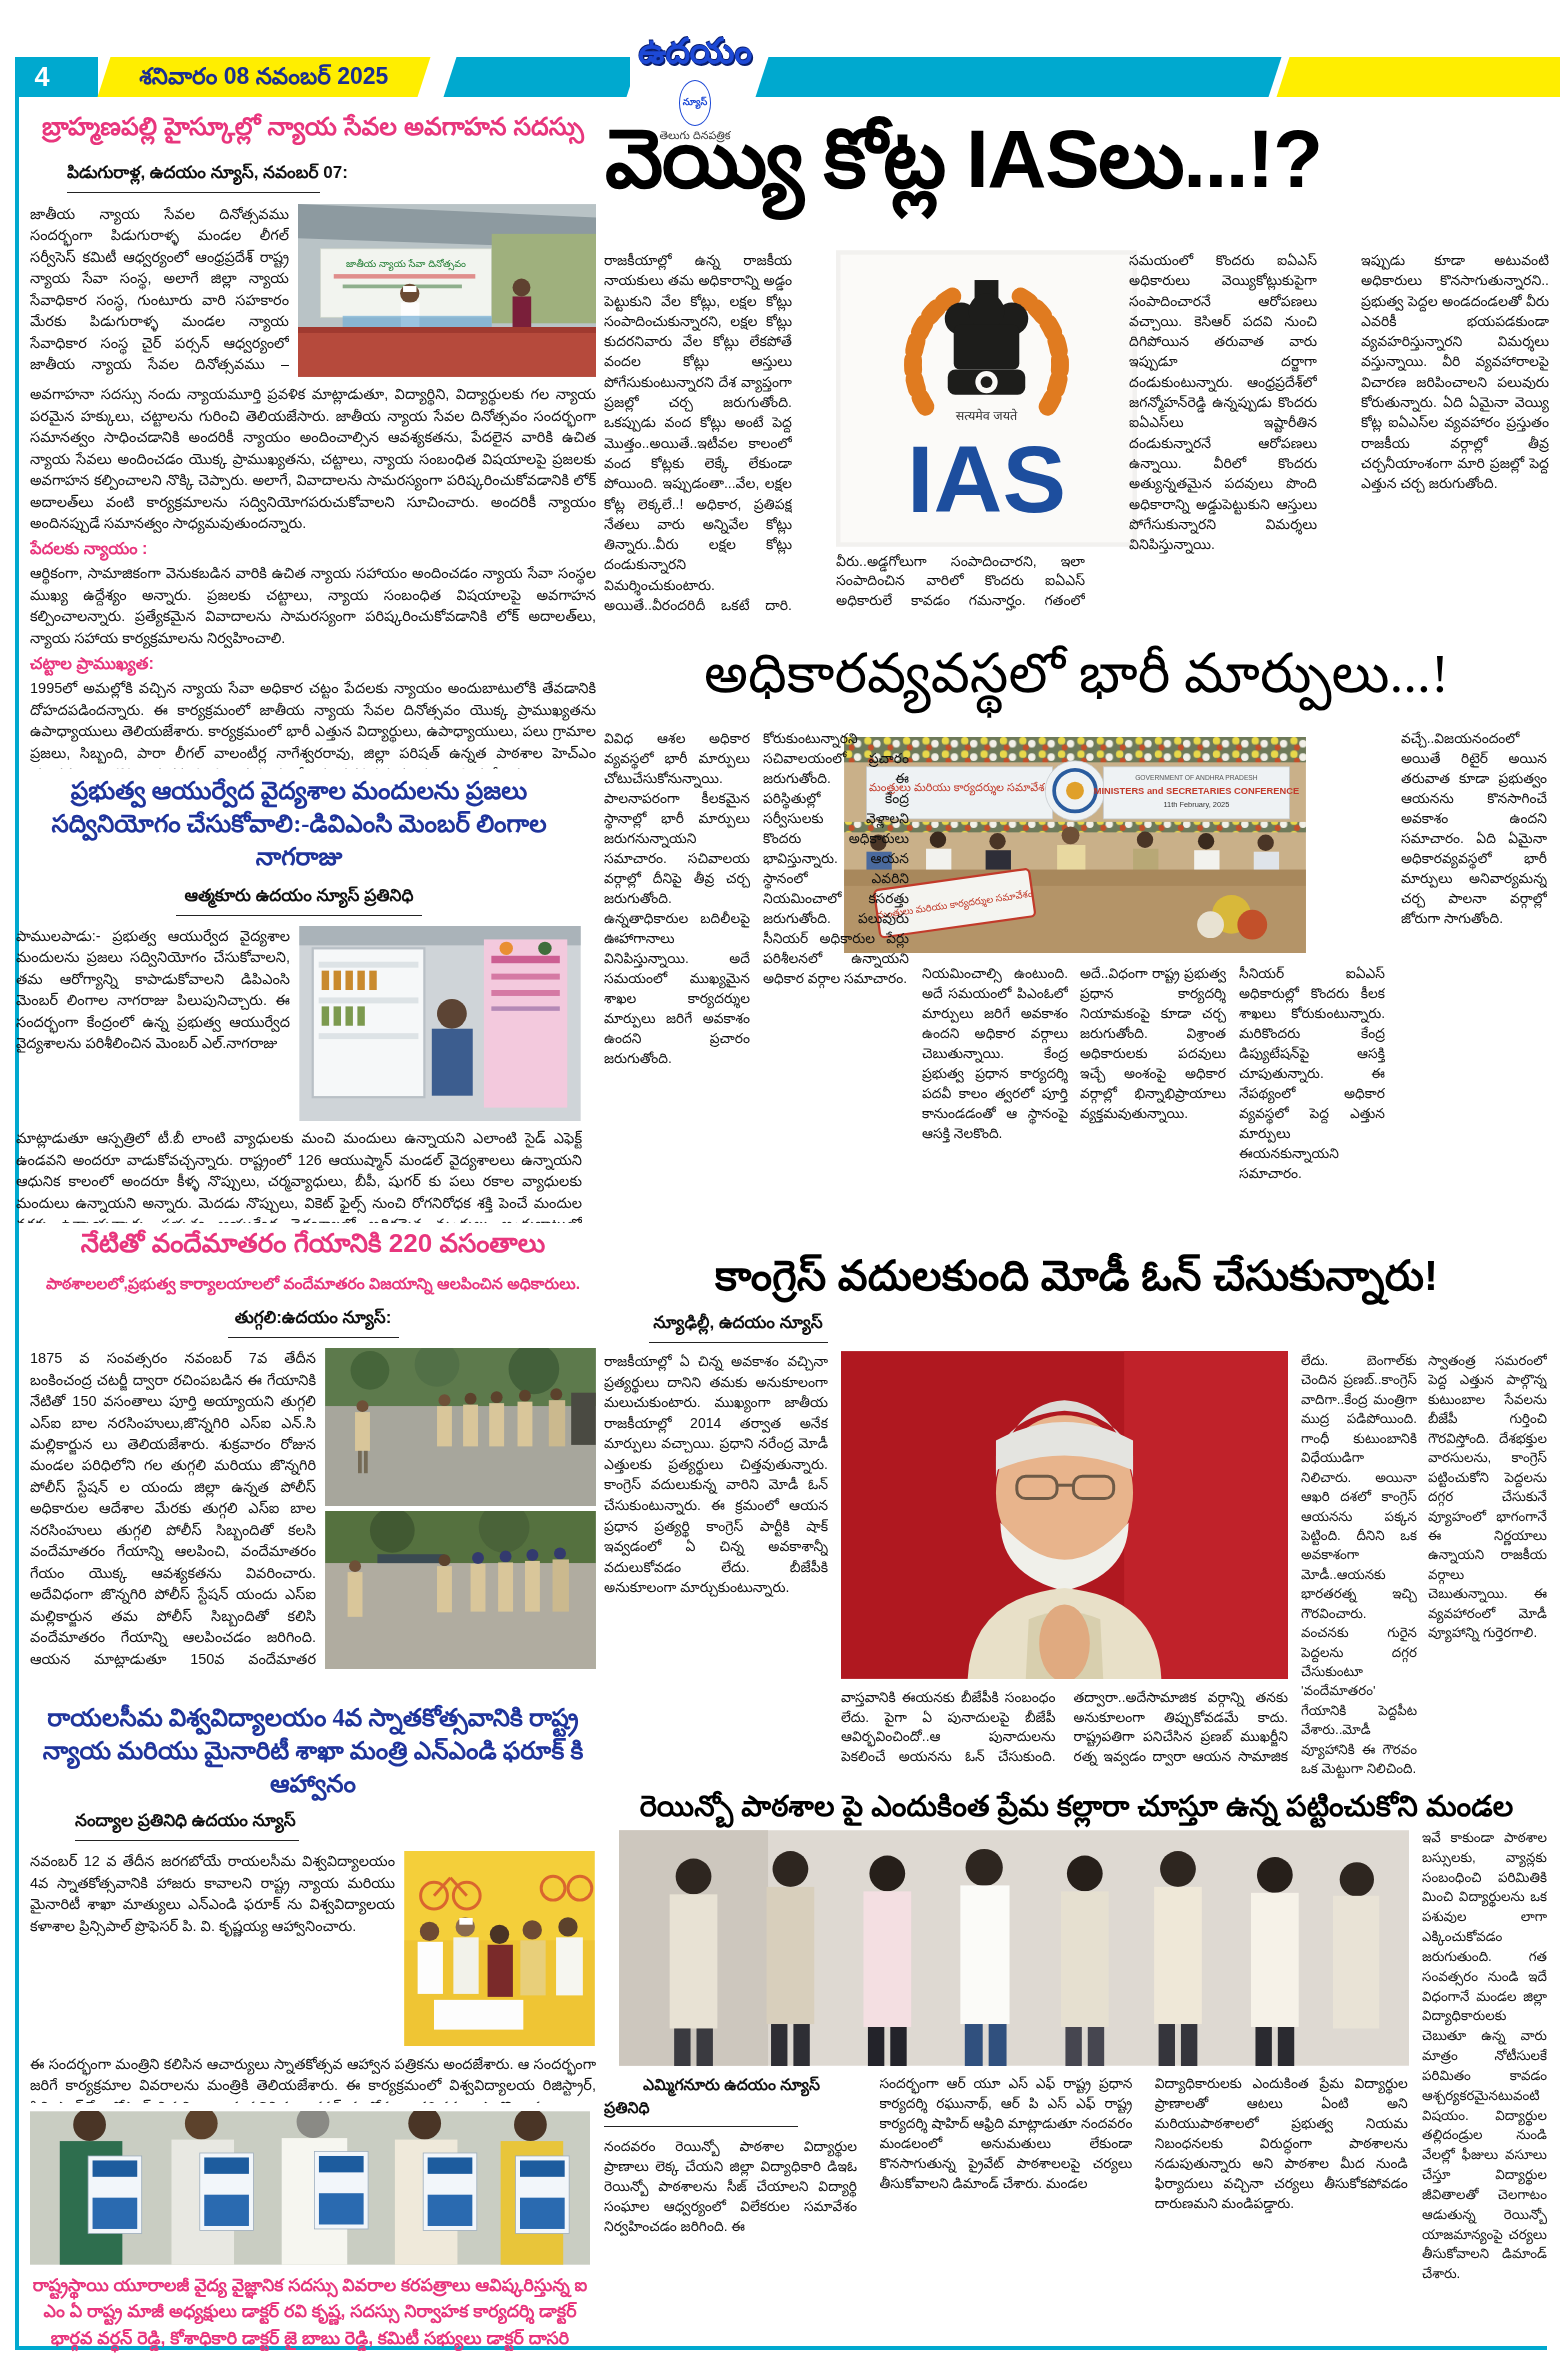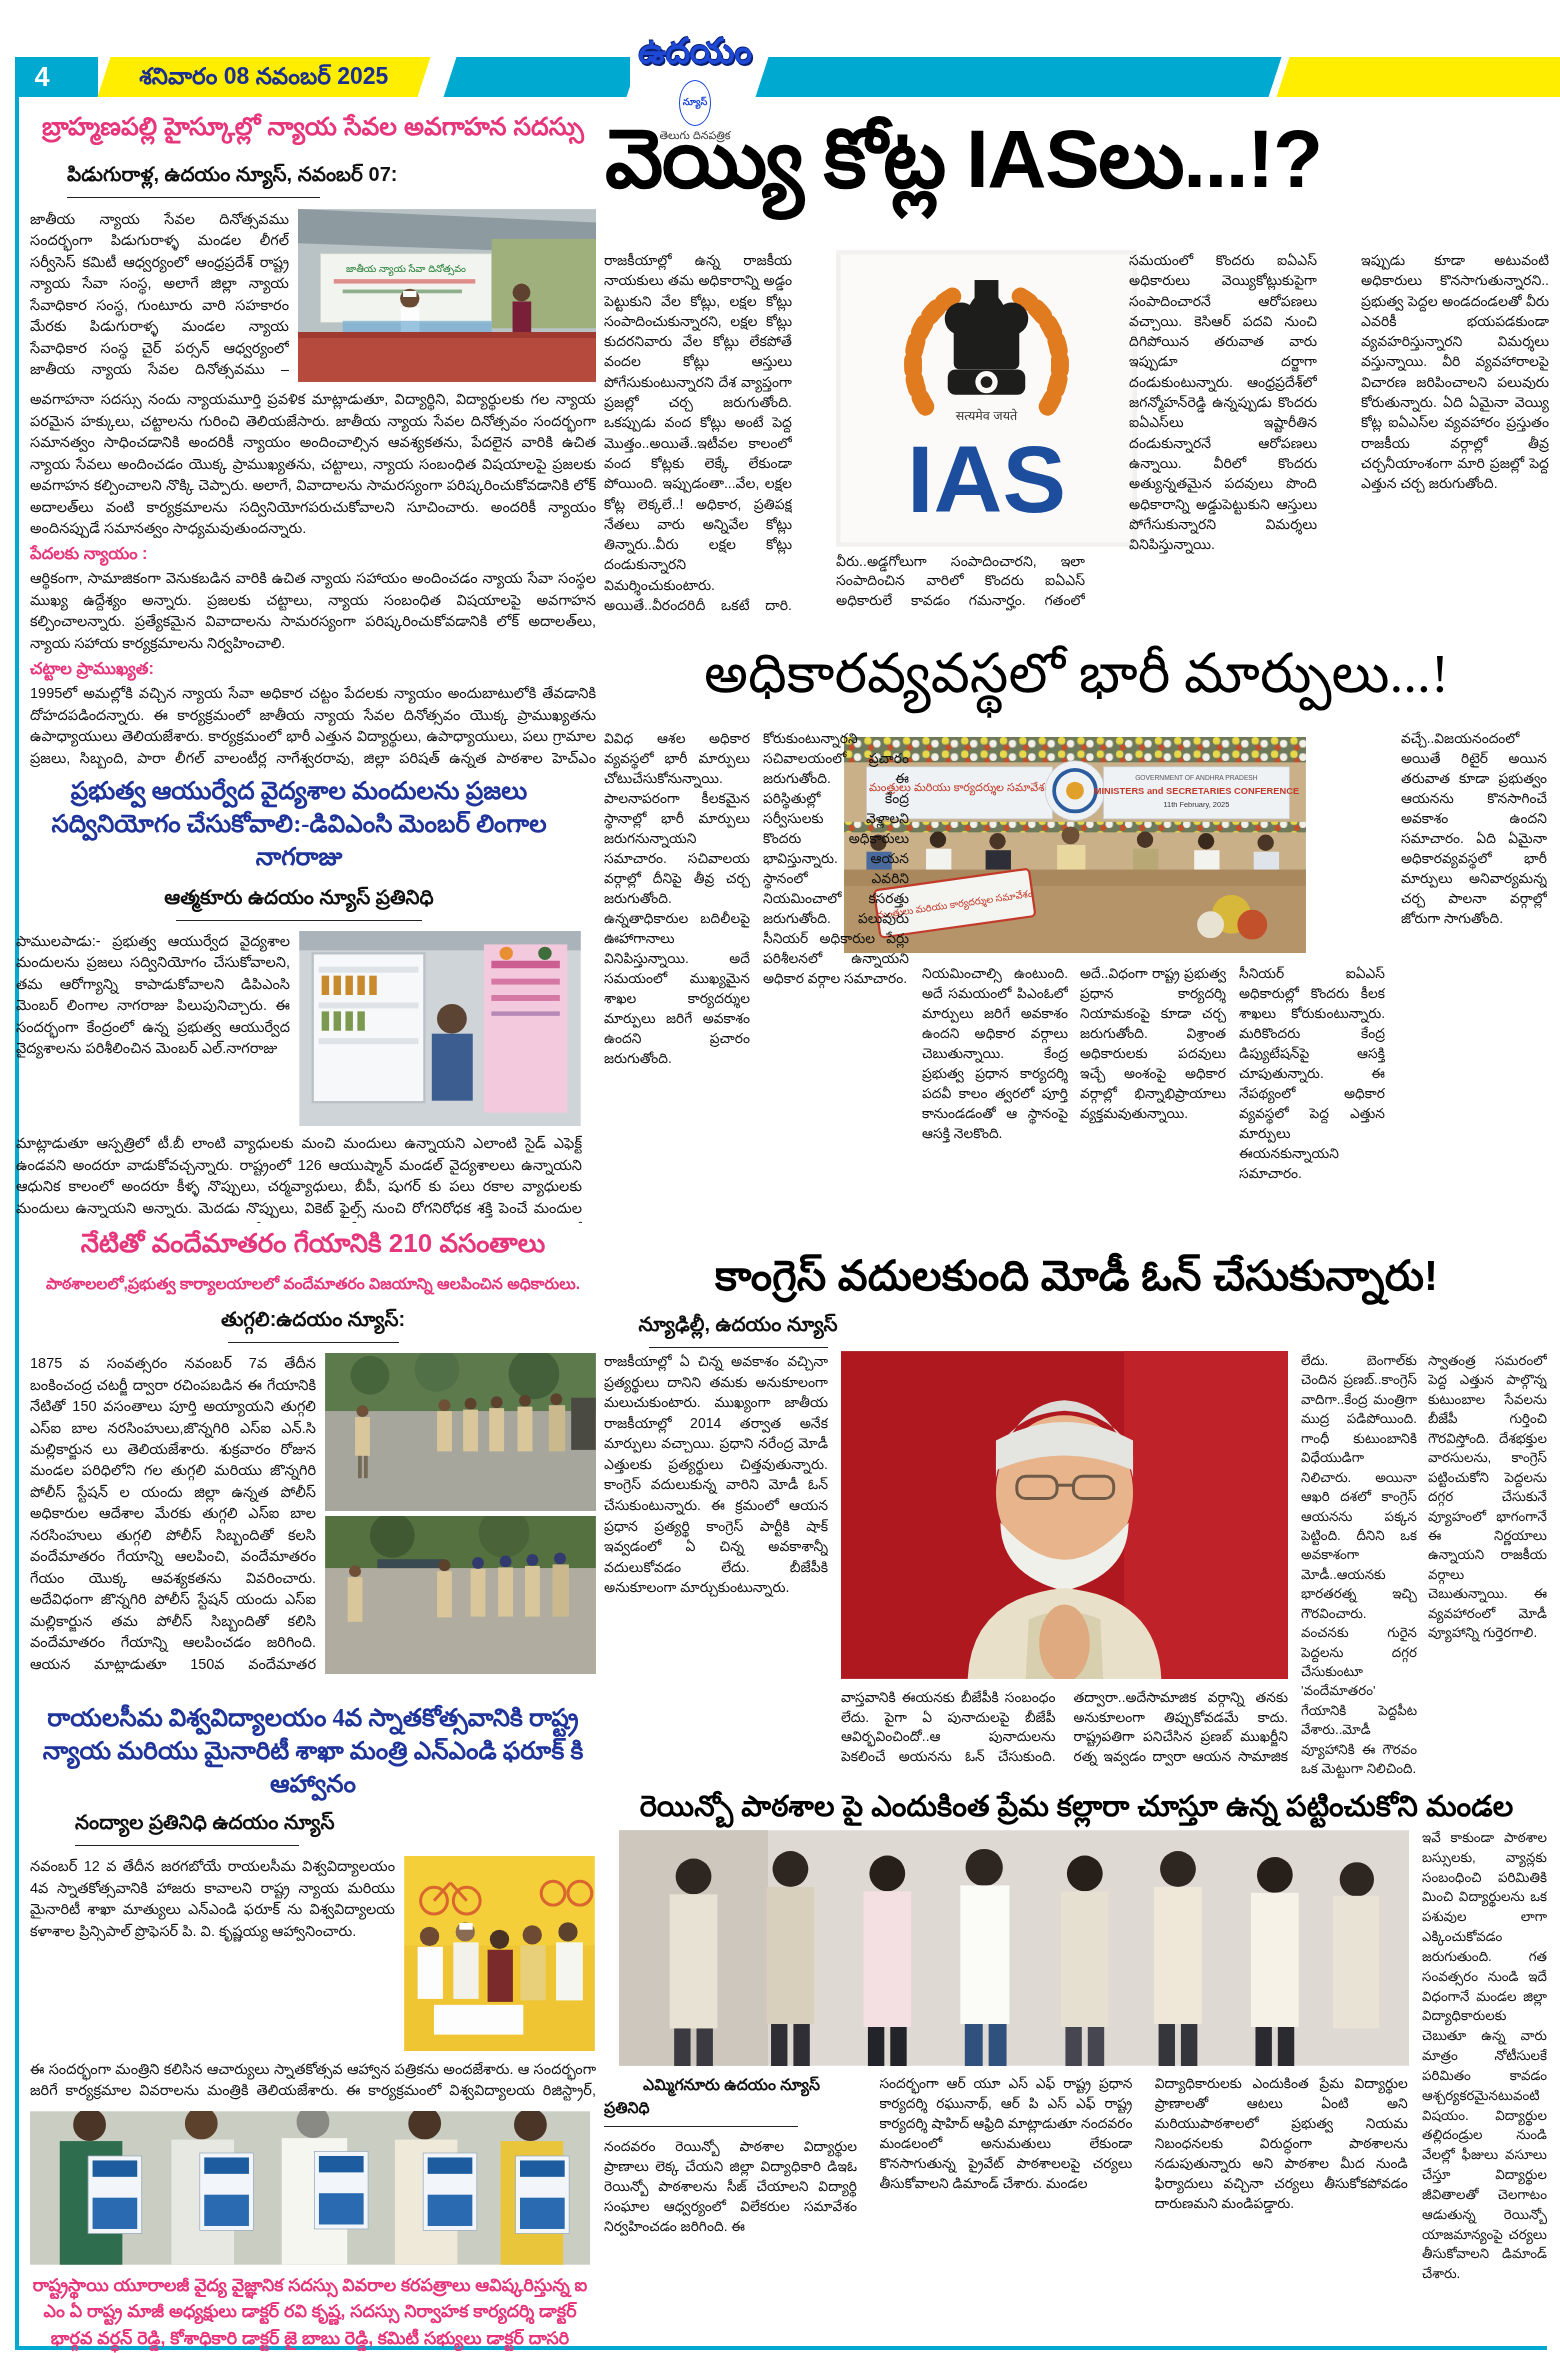--- a/index.html
+++ b/index.html
@@ -22,21 +22,21 @@
   .logo-wrap { position:absolute; left:630px; top:31px; width:130px; height:83px; background:#fff; text-align:center; }
   .logo-main { font-size:35px; font-weight:bold; color:#1d49d6; letter-spacing:-0.7px;
                text-shadow:1.5px 1.5px 0 #0a1e6e, -0.7px -0.7px 0 #0a1e6e; }
   .logo-bubble { display:inline-block; font-size:9.7px; color:#1d49d6; border:1.5px solid #1d49d6; border-radius:50%;
                  padding:15px 3px; vertical-align:top; background:#fff; font-weight:bold; }
   .logo-tag { font-size:11px; color:#333; margin-top:3px; }
 
   
   .headline-pink { color:#e8367d; font-weight:bold; text-align:center; }
   .headline-blue { color:#20359c; font-weight:bold; text-align:center; font-family:"Liberation Serif", serif; }
-  .byline { font-weight:bold; font-size:20px; }
+  .byline { font-weight:bold; font-size:17px; }
   .byrule { border:none; border-top:1.5px solid #222; margin-top:6px; }
   .body-txt { font-size:14.5px; line-height:1.48; text-align:justify; }
   .subhead { color:#e8367d; font-weight:bold; font-size:16.4px; margin:4.5px 0 1.5px 0; }
   .photo { display:block; }
   .abs { position:absolute; }
   .clip { overflow:hidden; }
   .caption-pink { color:#e8367d; font-weight:bold; font-size:17.5px; text-align:center; line-height:1.5; }
 
   
   .art-a { left:30px; top:112px; width:566px; height:657px; }
@@ -163,21 +163,21 @@
         <rect x="258" y="86" width="92" height="8" fill="#c2447f" opacity=".6"></rect>
         <rect x="258" y="108" width="92" height="6" fill="#8a5f9c" opacity=".6"></rect>
         <circle cx="278" cy="30" r="9" fill="#e98f33"></circle>
           <circle cx="330" cy="30" r="9" fill="#3f6e3c"></circle>
       </svg>
     </div>
     <div class="body-txt" style="margin-top:7.5px;">మాట్లాడుతూ ఆస్పత్రిలో టీ.బీ లాంటి వ్యాధులకు మంచి మందులు ఉన్నాయని ఎలాంటి సైడ్ ఎఫెక్ట్ ఉండవని అందరూ వాడుకోవచ్చన్నారు. రాష్ట్రంలో 126 ఆయుష్మాన్ మండల్ వైద్యశాలలు ఉన్నాయని ఆధునిక కాలంలో అందరూ కీళ్ళ నొప్పులు, చర్మవ్యాధులు, బీపీ, షుగర్ కు పలు రకాల వ్యాధులకు మందులు ఉన్నాయని అన్నారు. మెదడు నొప్పులు, వికెట్ ఫైల్స్ నుంచి రోగనిరోధక శక్తి పెంచే మందుల వరకు ఉన్నాయన్నారు. ప్రభుత్వ ఆయుర్వేద వైద్యశాలల్లో అధికమైన మందులు అందుబాటులో ఉన్నాయని, ప్రజలకు అవగాహన కల్పించే విధంగా కార్యక్రమాలు చేపట్టాలని వైద్య సిబ్బందికి సూచించారు. ఉచిత న్యాయ సేవల మాదిరిగానే ప్రభుత్వ వైద్య సేవలు అందుకోవాలని కోరారు. లోపాలున్నచో పై అధికారులకు నివేదిస్తామన్నారు. ఈ కార్యక్రమంలో వైద్యాధికారులు, సిబ్బంది, గ్రామ ప్రజలు పాల్గొన్నారు.</div>
   </div>
 
   <div class="abs clip art-c">
-    <div class="headline-pink hd">నేటితో వందేమాతరం గేయానికి 210 వసంతాలు</div>
+    <div class="headline-pink hd">నేటితో వందేమాతరం గేయానికి 220 వసంతాలు</div>
     <div class="sub">పాఠశాలలలో,ప్రభుత్వ కార్యాలయాలలో వందేమాతరం విజయాన్ని ఆలపించిన అధికారులు.</div>
     <div style="text-align:center; margin-top:10.4px;">
       <span class="byline">తుగ్గలి:ఉదయం న్యూస్:</span>
       <hr class="byrule" style="width:171px; margin:6px auto 0 auto;">
     </div>
     <div class="row">
       <div class="body-txt" style="width:287px; height:320px; overflow:hidden;">1875 వ సంవత్సరం నవంబర్ 7వ తేదీన బంకించంద్ర చటర్జీ ద్వారా రచింపబడిన ఈ గేయానికి నేటితో 150 వసంతాలు పూర్తి అయ్యాయని తుగ్గలి ఎస్ఐ బాల నరసింహులు,జొన్నగిరి ఎస్ఐ ఎన్.సి మల్లికార్జున లు తెలియజేశారు. శుక్రవారం రోజున మండల పరిధిలోని గల తుగ్గలి మరియు జొన్నగిరి పోలీస్ స్టేషన్ ల యందు జిల్లా ఉన్నత పోలీస్ అధికారుల ఆదేశాల మేరకు తుగ్గలి ఎస్ఐ బాల నరసింహులు తుగ్గలి పోలీస్ సిబ్బందితో కలసి వందేమాతరం గేయాన్ని ఆలపించి, వందేమాతరం గేయం యొక్క ఆవశ్యకతను వివరించారు. అదేవిధంగా జొన్నగిరి పోలీస్ స్టేషన్ యందు ఎస్ఐ మల్లికార్జున తమ పోలీస్ సిబ్బందితో కలిసి వందేమాతరం గేయాన్ని ఆలపించడం జరిగింది. ఆయన మాట్లాడుతూ 150వ వందేమాతర గేయోత్సవం సందర్భంగా ఈ సందర్భంగా విద్యార్థులు ఉత్సాహంగా పాల్గొన్నారని, వందేమాతర గీతం ఆలపించడం ద్వారా దేశభక్తి భావన పెంపొందుతుందని పేర్కొన్నారు.</div>
       <div style="width:271px;">
         <svg class="photo" width="271" height="158" viewBox="0 0 363 212">
           <rect width="363" height="212" fill="#8e9a86"></rect>

